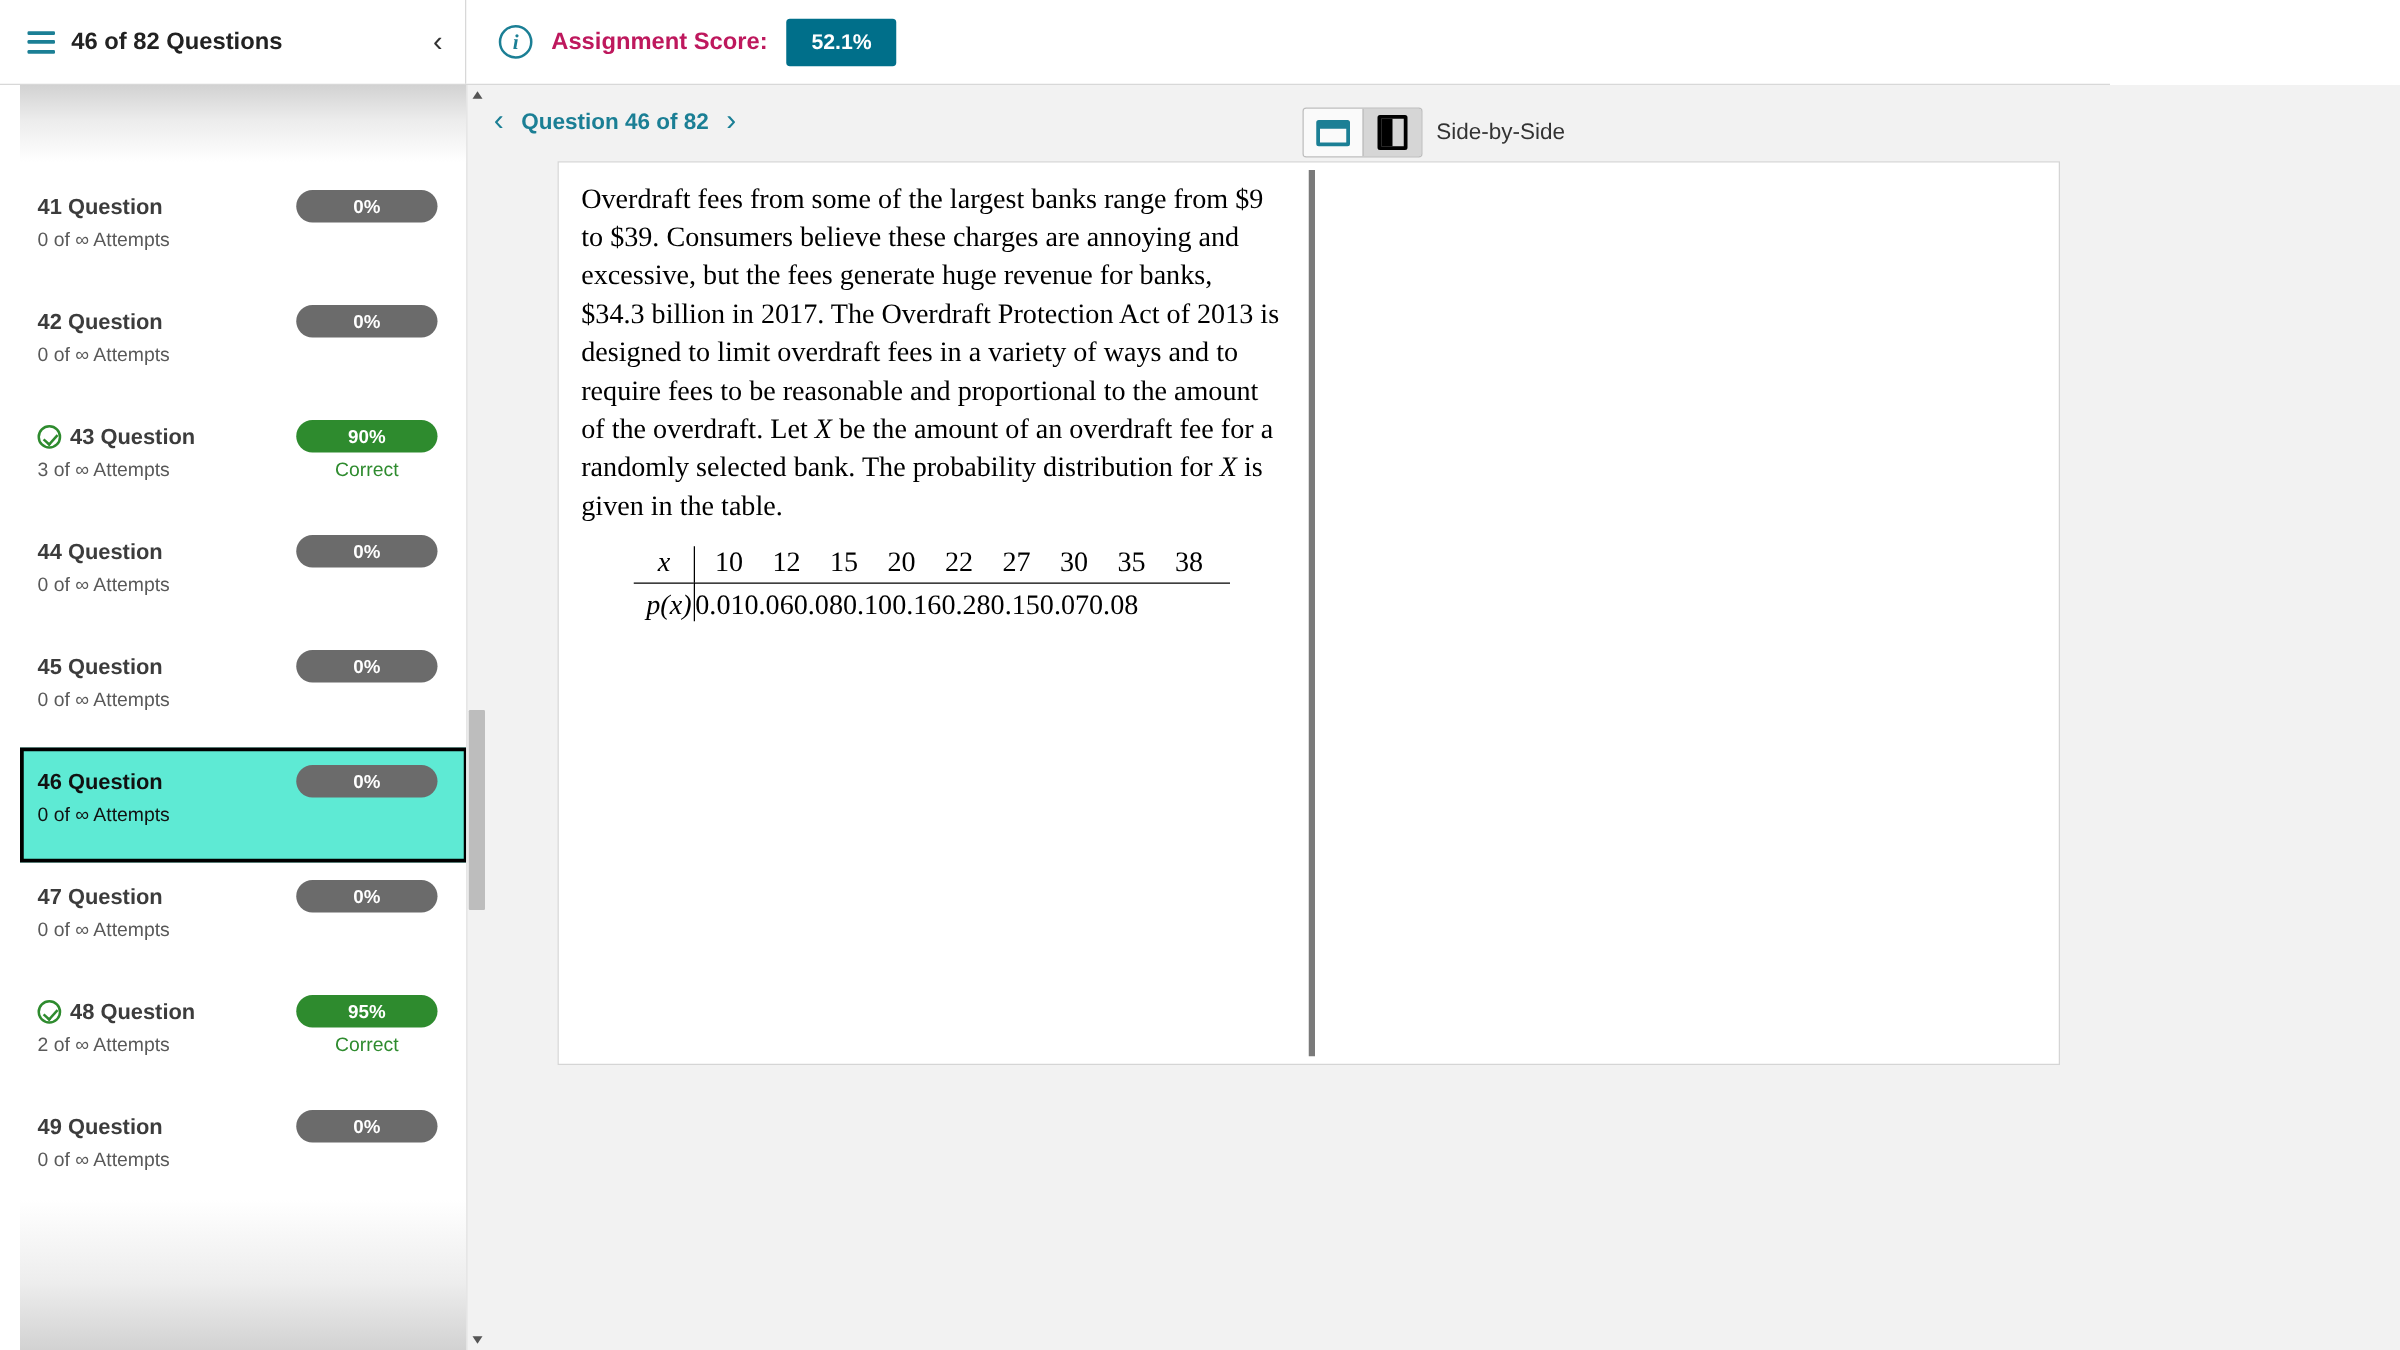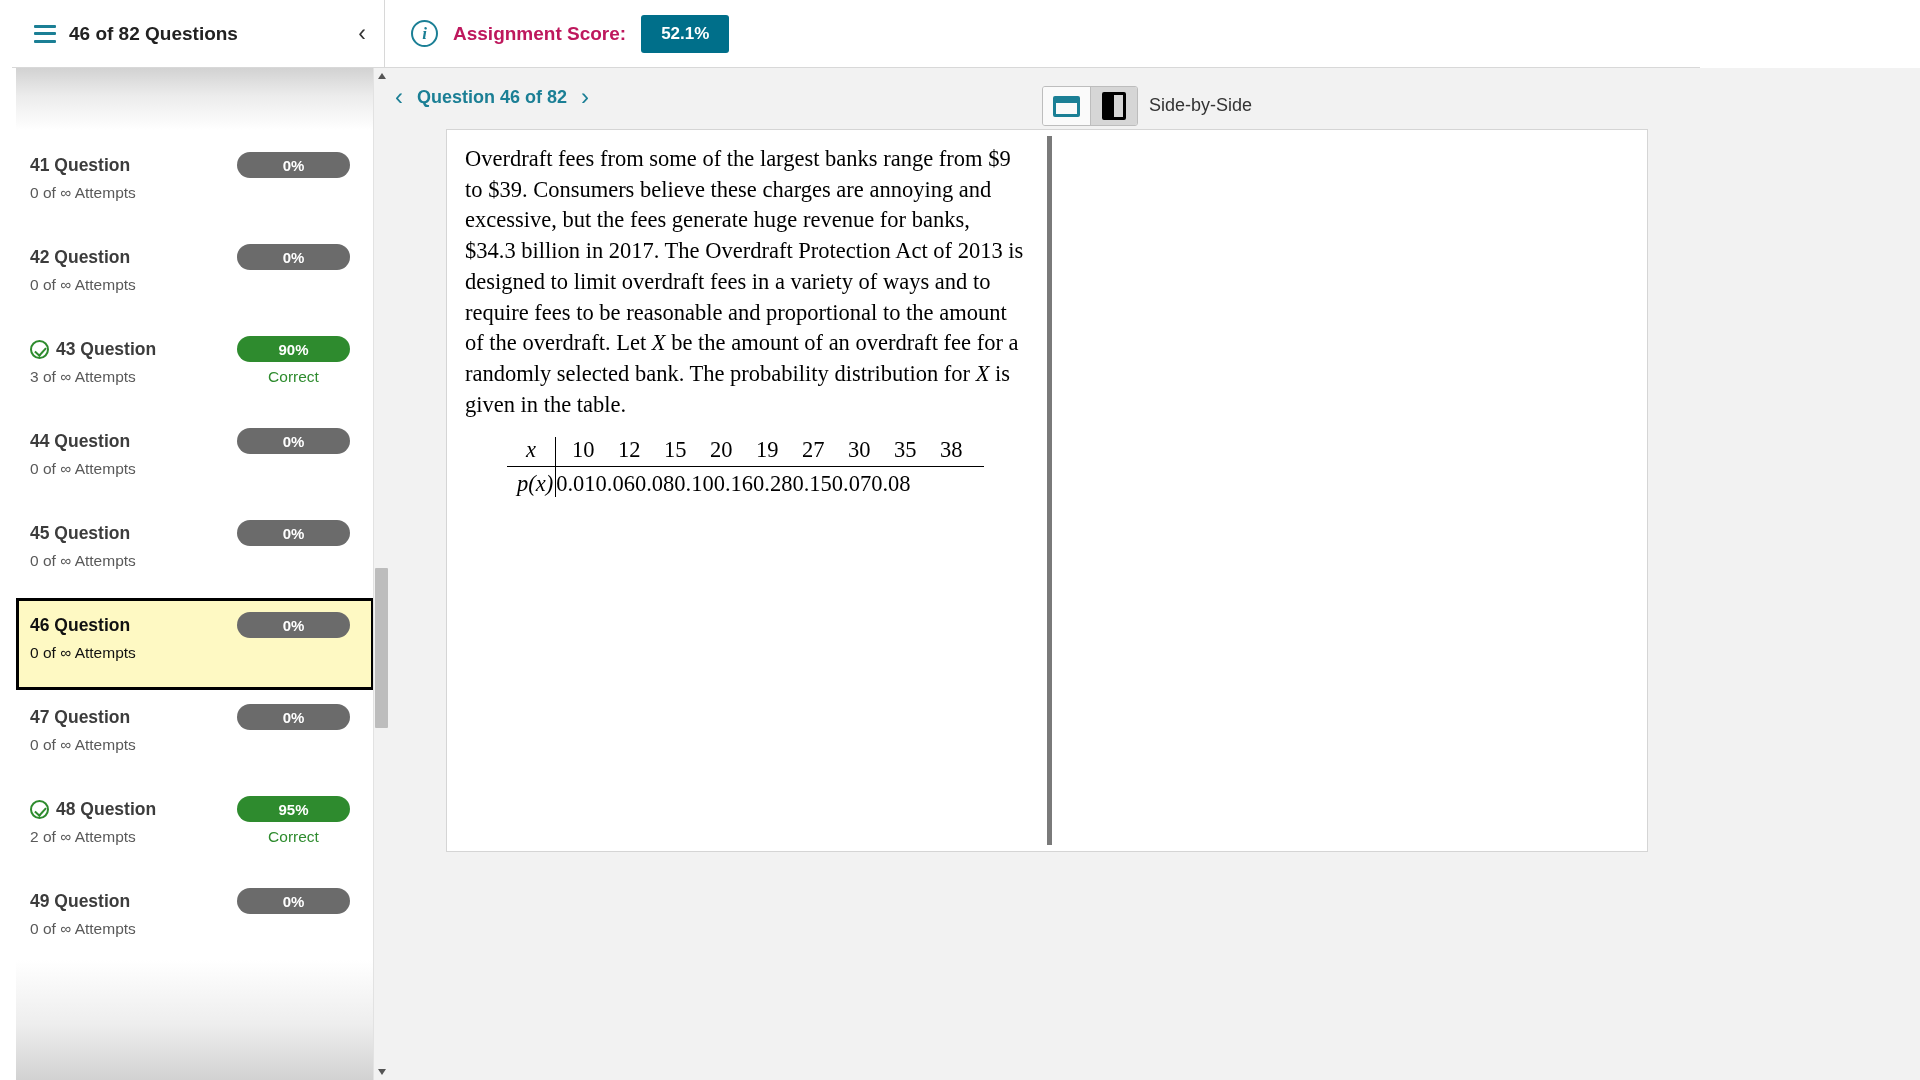--- a/index.html
+++ b/index.html
@@ -5,21 +5,21 @@
   * { box-sizing: border-box; margin: 0; padding: 0; }
   html, body {
     width: 1920px; height: 1080px;
     background: #ffffff;
     font-family: "Liberation Sans", sans-serif;
     overflow: hidden;
   }
 
   
   .topbar {
-    position: absolute; top: 0; left: 12px;
+    position: absolute; top: 0; left: 0;
     width: 1688px; height: 68px;
     background: #ffffff;
     border-bottom: 1px solid #d8d8d8;
     display: flex; align-items: stretch;
   }
   .tb-left {
     width: 373px; height: 100%;
     display: flex; align-items: center;
     border-right: 1px solid #d8d8d8;
     padding: 0 18px 0 22px;
@@ -125,21 +125,21 @@
   .q-pct {
     margin-left: auto; width: 113px; height: 26px; border-radius: 13px;
     background: #6b6b6b; color: #fff; font-size: 15px; font-weight: bold;
     display: flex; align-items: center; justify-content: center;
   }
   .q-pct.green { background: #2e8b2e; }
   .q-sub { display: flex; align-items: flex-start; margin-top: 6px; }
   .q-attempts { font-size: 15.5px; color: #595959; }
   .q-correct { margin-left: auto; width: 113px; text-align: center; font-size: 15.5px; color: #2e8b2e; }
   .q-item.sel {
-    background: #fef9c3; border: 3px solid #000;
+    background: #5eead4; border: 3px solid #000;
     margin: 0 0 0 0; padding: 11px 21px 11px 11px;
   }
   .q-item.sel .q-title, .q-item.sel .q-attempts { color: #111; }
 
   
   .sb-track {
     position: absolute; top: 0; right: 0; width: 15px; height: 1012px;
     background: #f2f2f2; border-left: 1px solid #e2e2e2; z-index: 8;
   }
   .sb-arrow { width: 15px; height: 16px; display: flex; align-items: center; justify-content: center; cursor: pointer; }
@@ -406,21 +406,21 @@
     <div class="pane pane-l">
       <div class="ptext" id="lpara">Overdraft fees from some of the largest banks range from $9 to $39. Consumers believe these charges are annoying and excessive, but the fees generate huge revenue for banks, $34.3 billion in 2017. The Overdraft Protection Act of 2013 is designed to limit overdraft fees in a variety of ways and to require fees to be reasonable and proportional to the amount of the overdraft. Let <span class="mi">X</span> be the amount of an overdraft fee for a randomly selected bank. The probability distribution for <span class="mi">X</span> is given in the table.</div>
       <div class="ptable">
         <div class="pt-grid">
           <div class="pt-hdr-lab">x</div>
           <div class="pt-hdr-vals" id="xrow">
               <span>10</span>
               <span>12</span>
               <span>15</span>
               <span>20</span>
-              <span>19</span>
+              <span>22</span>
               <span>27</span>
               <span>30</span>
               <span>35</span>
               <span>38</span>
             </div>
           <div class="pt-bdy-lab">p(x)</div>
           <div class="pt-bdy-vals" id="prow">
               <span>0.01</span>
               <span>0.06</span>
               <span>0.08</span>

